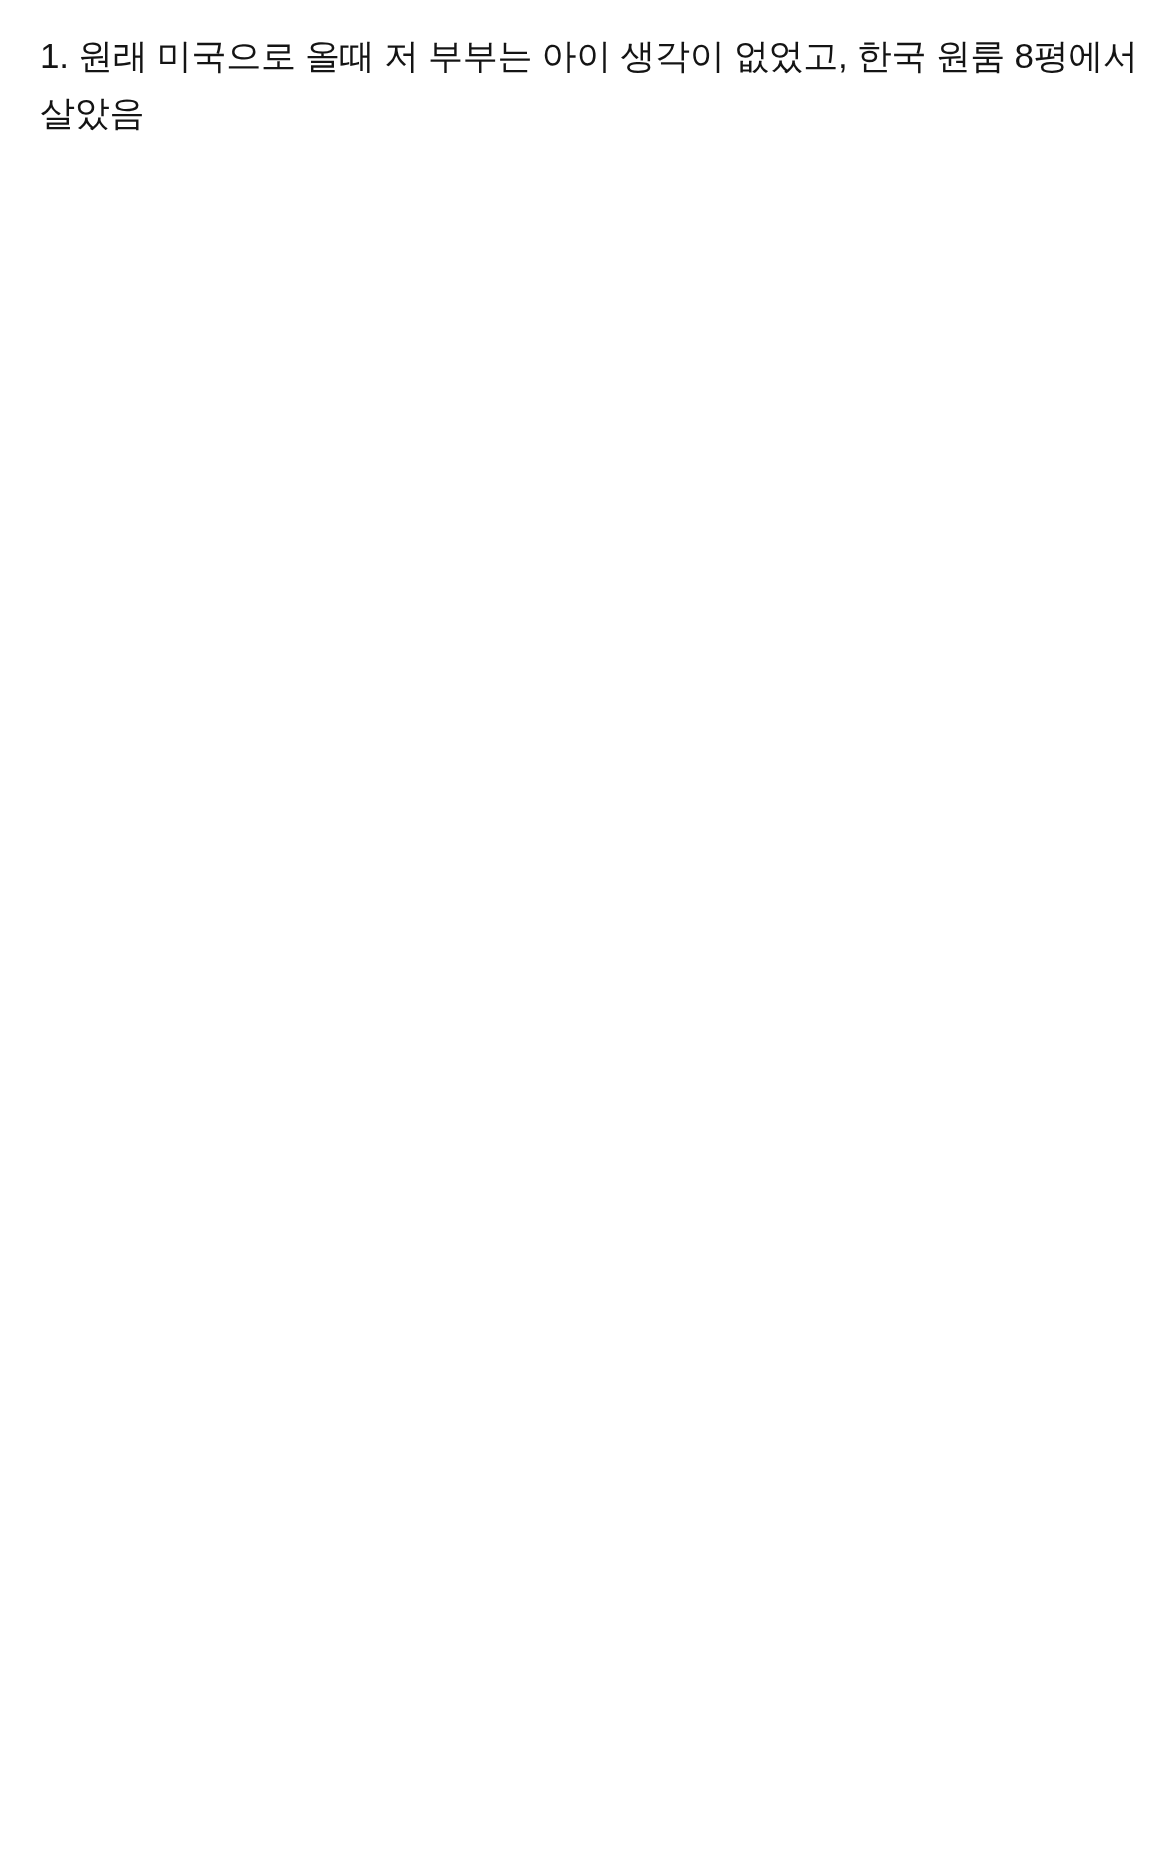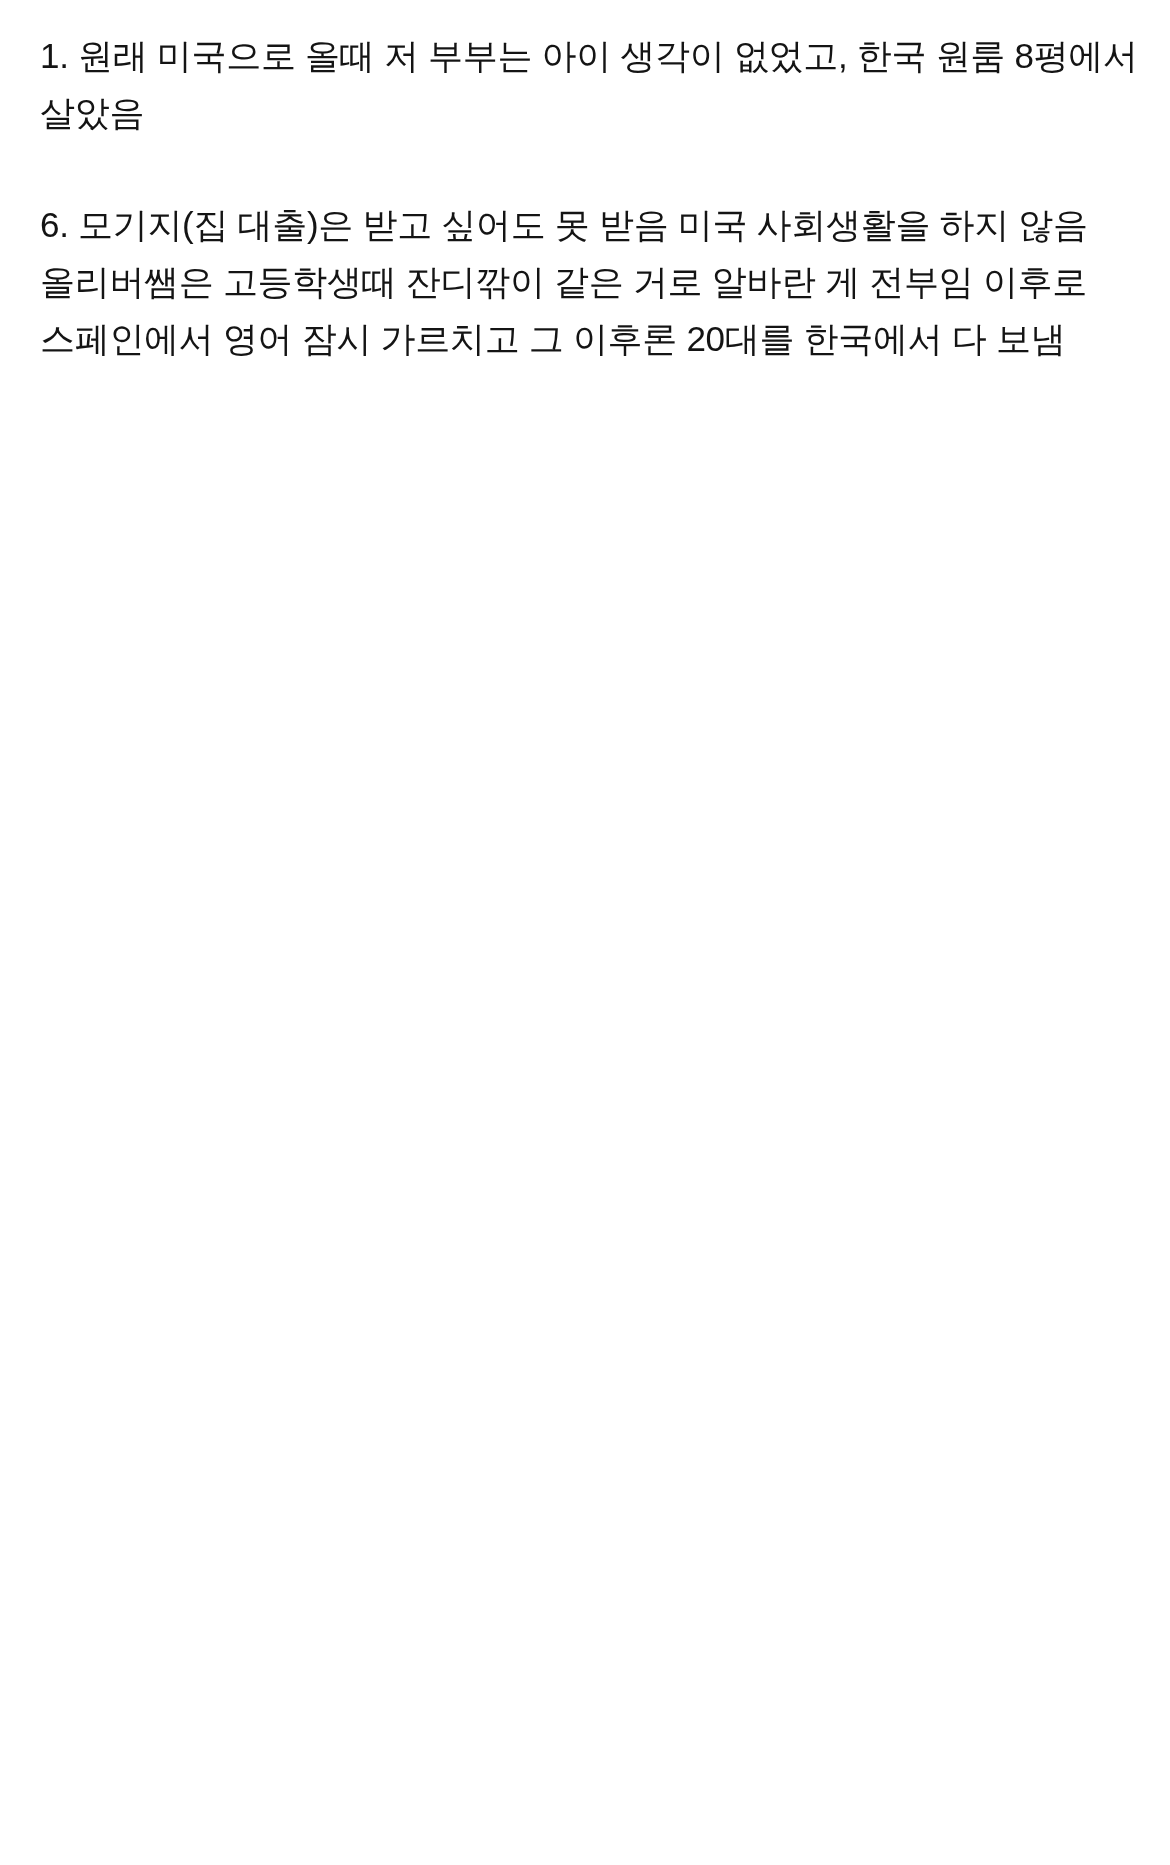--- a/index.html
+++ b/index.html
@@ -32,14 +32,13 @@
   }
   .para:last-child {
     margin-bottom: 0;
   }
 </style>
 </head>
 <body>
 
 <div class="page">
   <p class="para">1. 원래 미국으로 올때 저 부부는 아이 생각이 없었고, 한국 원룸 8평에서 살았음</p>
-  <p class="para">6. 모기지(집 대출)은 받고 싶어도 못 받음 미국 사회생활을 하지 않음 올리버쌤은 고등학생때 잔디깎이 같은 거로 알바란 게 전부임 이후로 스페인에서 영어 잠시 가르치고 그 이후론 20대를 한국에서 다 보냄</p>
 </div>
 
 </body></html>

